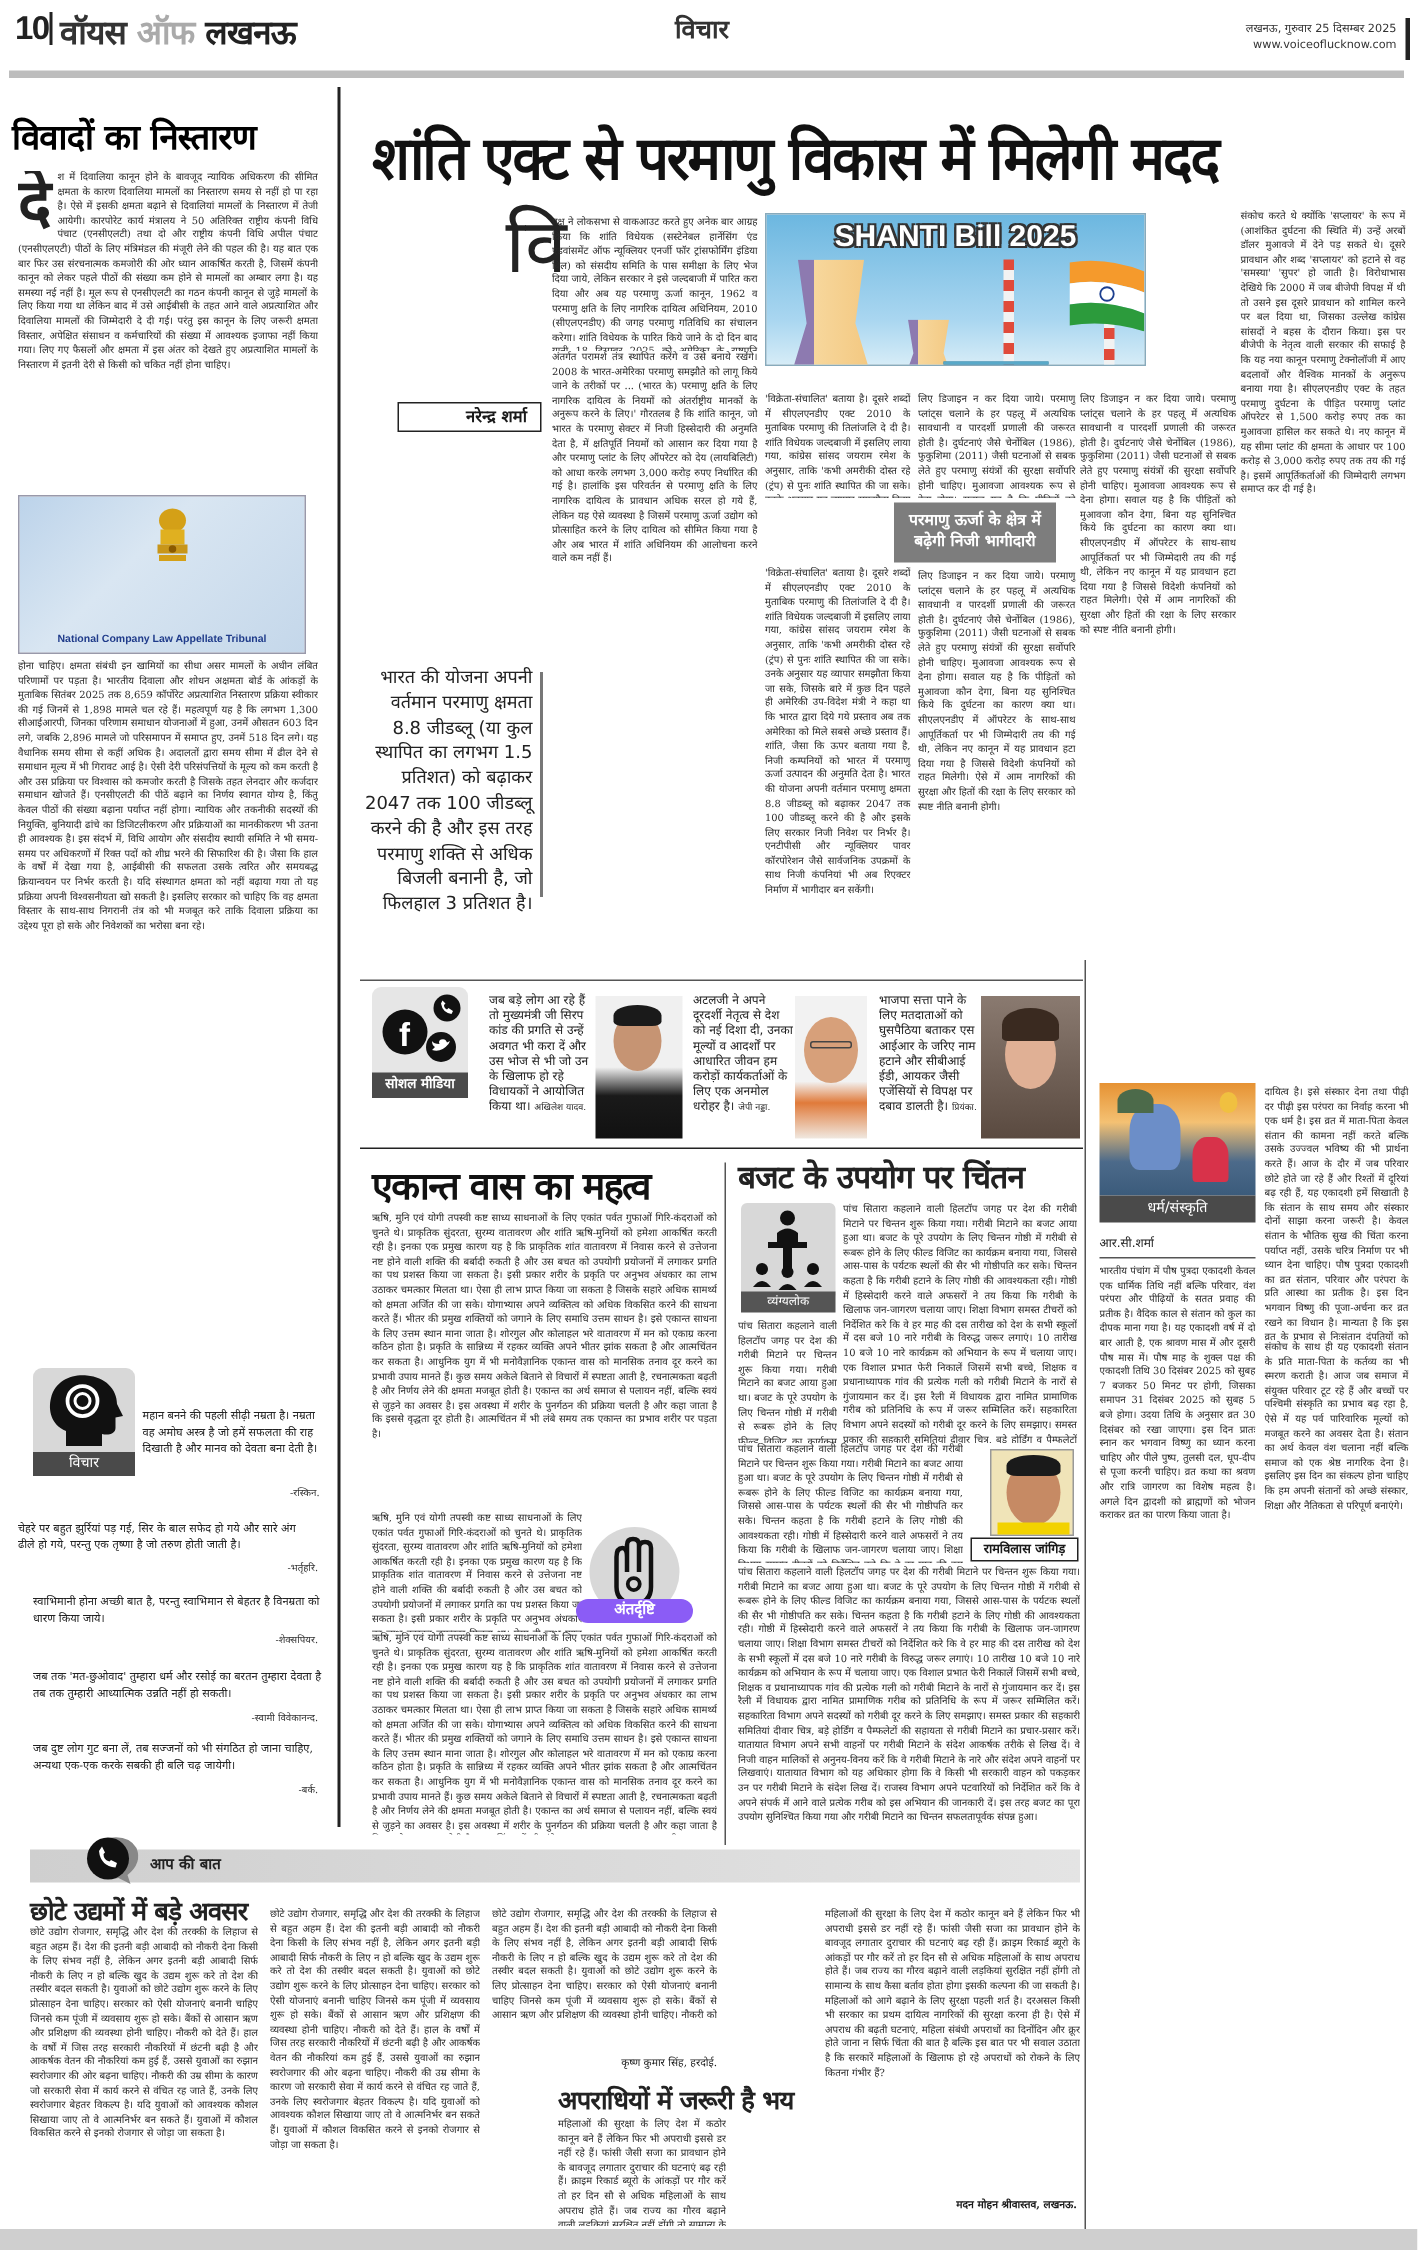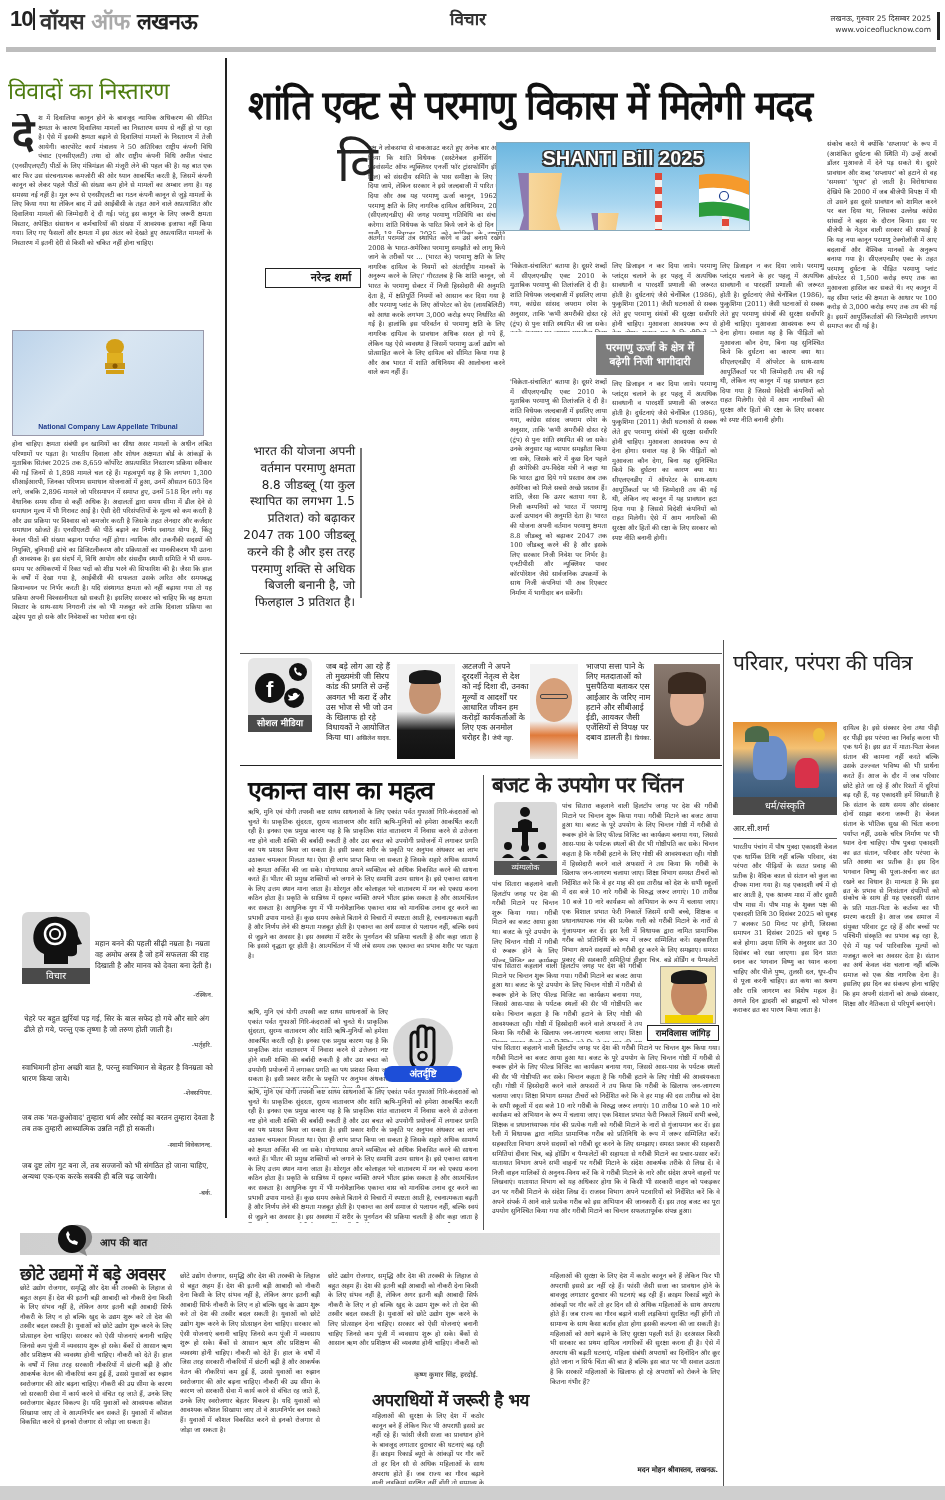--- a/index.html
+++ b/index.html
@@ -13,33 +13,33 @@
   .page-num-sep{left:33px;top:8px;width:2px;height:22px;background:#222;}
   .paper-name{left:40px;top:5px;font-size:22px;font-weight:bold;letter-spacing:-0.5px;white-space:nowrap;}
   .paper-name .w1{color:#333;} .paper-name .w2{color:#aaa;} .paper-name .w3{color:#222;}
   .section-title{left:450px;top:7px;font-size:17px;font-weight:bold;color:#333;}
   .dateline{right:14px;top:13px;font-size:7.5px;text-align:right;color:#333;line-height:11px;}
   .right-edge{left:937px;top:12px;width:3px;height:28px;background:#222;}
   .top-rule{left:6px;top:47px;width:930px;height:5px;background:#bdbdbd;}
   .vrule{background:#222;width:1.5px;}
   .hrule{background:#222;height:1.2px;}
   
-  .left-head{left:8px;top:74px;font-size:23px;font-weight:normal;color:#4d7c0f;letter-spacing:-0.5px;white-space:nowrap;}
+  .left-head{left:8px;top:74px;font-size:23px;font-weight:bold;color:#000000;letter-spacing:-0.5px;white-space:nowrap;}
   .dropcap{font-size:42px;line-height:40px;font-weight:bold;float:left;margin-right:4px;margin-top:1px;color:#222;}
   .nclat{left:12px;top:330px;width:192px;height:106px;background:linear-gradient(135deg,#bcd3ea 0%,#d9e6f2 40%,#c4d7ea 100%);border:1px solid #99a;}
   .emblem{left:88px;top:6px;width:28px;height:40px;}
   .nclat-text{left:0;width:100%;top:42px;text-align:center;font-family:"Liberation Sans",sans-serif;font-weight:bold;font-size:40px;color:#e8242c;letter-spacing:0;}
   .nclat-sub{left:0;width:100%;top:92px;text-align:center;font-family:"Liberation Sans",sans-serif;font-weight:bold;font-size:7px;color:#1f3b8a;}
   
   .main-headline{left:248px;top:76px;font-size:40px;font-weight:bold;color:#111;letter-spacing:-1.5px;white-space:nowrap;transform:scaleX(0.93);transform-origin:left top;}
   .byline-box{left:265px;top:268px;width:96px;height:20px;border:1.5px solid #222;font-size:11px;font-weight:bold;text-align:center;line-height:17px;padding-left:36px;}
   .pullquote{left:240px;top:443px;width:115px;font-size:12px;line-height:16.8px;text-align:right;color:#222;}
   .pullquote-bar{left:360px;top:448px;width:2px;height:150px;background:#777;}
   .big-drop{left:337px;top:140px;font-size:50px;line-height:48px;color:#222;}
-  .shanti-img{left:496px;top:142px;width:254px;height:89px;background:linear-gradient(180deg,#6cb7e0 0%,#a9d6f0 70%,#d6ecf7 100%);overflow:hidden;border:1px solid #8ab;}
+  .shanti-img{left:510px;top:142px;width:254px;height:102px;background:linear-gradient(180deg,#6cb7e0 0%,#a9d6f0 70%,#d6ecf7 100%);overflow:hidden;border:1px solid #8ab;}
   .shanti-title{left:0;width:100%;top:4px;text-align:center;font-family:"Liberation Sans",sans-serif;font-weight:bold;font-size:20px;color:#fff;text-shadow:-1.5px -1.5px 0 #333,1.5px -1.5px 0 #333,-1.5px 1.5px 0 #333,1.5px 1.5px 0 #333;}
   .tower{background:linear-gradient(90deg,#8d7ab0 0%,#8d7ab0 30%,#f7d79c 31%,#f3c77f 100%);}
   .flag{left:202px;top:30px;width:50px;height:48px;}
   .callout{left:596px;top:335px;width:108px;height:40px;background:#7d7d7d;color:#fff;font-size:10.5px;line-height:14px;text-align:center;padding-top:5px;font-weight:bold;}
   
   .social-icon-box{left:248px;top:658px;width:64px;height:72px;background:#e6e6e6;border-radius:6px;}
   .social-label{left:248px;top:715px;width:64px;height:17px;background:#4a4a4a;color:#fff;font-size:9px;text-align:center;line-height:17px;font-weight:bold;}
   .quote-small{font-size:8px;line-height:10.2px;color:#222;}
   .photo{background:#c8b8a8;overflow:hidden;}
   .face{border-radius:50%;}
@@ -47,21 +47,21 @@
   .rel-head{left:733px;top:648px;font-size:21px;line-height:30px;color:#222;letter-spacing:-0.5px;}
   .rel-img{left:733px;top:722px;width:104px;height:75px;background:linear-gradient(180deg,#e69233 0%,#f4c173 35%,#4c6a8a 70%,#3b5b7b 100%);overflow:hidden;}
   .rel-label{left:733px;top:797px;width:104px;height:18px;background:#4a4a4a;color:#fff;font-size:9.5px;text-align:center;line-height:18px;}
   .rel-byline{left:733px;top:822px;font-size:8px;color:#222;}
   
   .ekant-head{left:248px;top:772px;font-size:25px;font-weight:bold;color:#111;letter-spacing:-1px;white-space:nowrap;}
   .budget-head{left:492px;top:770px;font-size:21px;color:#222;letter-spacing:-0.5px;white-space:nowrap;}
   .vyang-box{left:494px;top:802px;width:63px;height:65px;background:#d8d8d8;border-radius:4px;overflow:hidden;}
   .vyang-label{left:494px;top:861px;width:63px;height:14px;background:#555;color:#fff;font-size:8px;text-align:center;line-height:14px;}
   .antardrishti{left:393px;top:1018px;width:60px;height:60px;border-radius:50%;background:#d8d8d8;}
-  .antar-label{left:384px;top:1066px;width:78px;height:16px;background:#1d4ed8;color:#fff;font-size:10px;text-align:center;line-height:16px;border-radius:8px;font-weight:bold;}
+  .antar-label{left:384px;top:1066px;width:78px;height:16px;background:#8b5cf6;color:#fff;font-size:10px;text-align:center;line-height:16px;border-radius:8px;font-weight:bold;}
   .author-photo{left:660px;top:966px;width:56px;height:58px;background:#f0e4b8;border:1px solid #999;overflow:hidden;}
   .author-name{left:647px;top:1025px;width:72px;height:16px;border:1px solid #222;font-size:8.5px;text-align:center;line-height:14px;font-weight:bold;background:#fff;}
   
   .vichar-icon{left:22px;top:912px;width:68px;height:72px;background:#d8d8d8;border-radius:6px;}
   .vichar-label{left:22px;top:968px;width:68px;height:16px;background:#4a4a4a;color:#fff;font-size:9.5px;text-align:center;line-height:16px;}
   .quote-line{font-family:"DejaVu Serif","Liberation Serif",serif;font-size:7.4px;line-height:11px;color:#222;}
   .quote-attr{font-family:"DejaVu Serif","Liberation Serif",serif;font-size:6.5px;color:#333;text-align:right;}
   
   .aap-bar{left:20px;top:1233px;width:700px;height:22px;background:linear-gradient(90deg,#cfcfcf,#e4e4e4);}
   .aap-icon{left:55px;top:1222px;width:40px;height:36px;}
@@ -115,21 +115,21 @@
 <div class="abs vichar-icon">
   <svg viewBox="0 0 68 56" width="68" height="56">
     <path d="M22 52 L22 42 C12 38 10 28 12 20 C15 8 26 4 36 5 C48 6 56 14 56 24 L60 32 L55 33 L55 40 C55 44 50 45 46 44 L46 52 Z" fill="#111"></path>
     <circle cx="33" cy="22" r="10" fill="none" stroke="#fff" stroke-width="2.5"></circle>
     <circle cx="33" cy="22" r="5" fill="none" stroke="#fff" stroke-width="2"></circle>
   </svg>
 </div>
 <div class="abs vichar-label">विचार</div>
 <div class="abs quote-line" style="left:95px;top:938px;width:122px;">महान बनने की पहली सीढ़ी नम्रता है। नम्रता वह अमोघ अस्त्र है जो हमें सफलता की राह दिखाती है और मानव को देवता बना देती है।</div>
 <div class="abs quote-attr" style="left:95px;top:990px;width:118px;">-रस्किन.</div>
-<div class="abs quote-line" style="left:24px;top:1013px;width:194px;">चेहरे पर बहुत झुर्रियां पड़ गई, सिर के बाल सफेद हो गये और सारे अंग ढीले हो गये, परन्तु एक तृष्णा है जो तरुण होती जाती है।</div>
+<div class="abs quote-line" style="left:12px;top:1013px;width:194px;">चेहरे पर बहुत झुर्रियां पड़ गई, सिर के बाल सफेद हो गये और सारे अंग ढीले हो गये, परन्तु एक तृष्णा है जो तरुण होती जाती है।</div>
 <div class="abs quote-attr" style="left:22px;top:1040px;width:190px;">-भर्तृहरि.</div>
 <div class="abs quote-line" style="left:22px;top:1062px;width:194px;">स्वाभिमानी होना अच्छी बात है, परन्तु स्वाभिमान से बेहतर है विनम्रता को धारण किया जाये।</div>
 <div class="abs quote-attr" style="left:22px;top:1088px;width:190px;">-शेक्सपियर.</div>
 <div class="abs quote-line" style="left:22px;top:1112px;width:194px;">जब तक 'मत-छुओवाद' तुम्हारा धर्म और रसोई का बरतन तुम्हारा देवता है तब तक तुम्हारी आध्यात्मिक उन्नति नहीं हो सकती।</div>
 <div class="abs quote-attr" style="left:22px;top:1140px;width:190px;">-स्वामी विवेकानन्द.</div>
 <div class="abs quote-line" style="left:22px;top:1160px;width:194px;">जब दुष्ट लोग गुट बना लें, तब सज्जनों को भी संगठित हो जाना चाहिए, अन्यथा एक-एक करके सबकी ही बलि चढ़ जायेगी।</div>
 <div class="abs quote-attr" style="left:22px;top:1188px;width:190px;">-बर्क.</div>
 
 <h1 class="abs main-headline">शांति एक्ट से परमाणु विकास में मिलेगी मदद</h1>
 <div class="abs byline-box">नरेन्द्र शर्मा</div>
@@ -197,21 +197,20 @@
 <div class="abs quote-small" style="left:586px;top:662px;width:72px;">
   <span>भाजपा सत्ता पाने के लिए मतदाताओं को घुसपैठिया बताकर एस आईआर के जरिए नाम हटाने और सीबीआई ईडी, आयकर जैसी एजेंसियों से विपक्ष पर दबाव डालती है।</span>
   <span style="font-size:6px;">प्रियंका.</span>
 </div>
 <div class="abs photo" style="left:654px;top:664px;width:66px;height:95px;background:linear-gradient(180deg,#8a7a70 0%,#5a4a40 100%);">
   <div class="abs face" style="left:16px;top:16px;width:34px;height:46px;background:#e0b095;"></div>
   <div class="abs" style="left:14px;top:8px;width:38px;height:22px;background:#3a2a20;border-radius:50% 50% 10% 10%;"></div>
 </div>
 
 <div class="abs rel-head">
-  <div>परिवार, परंपरा की पवित्र</div>
 </div>
 <div class="abs rel-img">
   <div class="abs" style="left:20px;top:14px;width:34px;height:44px;background:#6c8ec8;border-radius:40% 40% 20% 20%;"></div>
   <div class="abs" style="left:12px;top:4px;width:24px;height:16px;background:#4c6a4a;border-radius:50% 50% 0 0;"></div>
   <div class="abs" style="left:62px;top:36px;width:24px;height:30px;background:#d8324a;border-radius:40% 40% 10% 10%;"></div>
   <div class="abs" style="left:80px;top:6px;width:12px;height:14px;background:#f0c040;border-radius:50%;"></div>
 </div>
 <div class="abs rel-label">धर्म/संस्कृति</div>
 <div class="abs rel-byline">आर.सी.शर्मा</div>
 <div class="abs hrule" style="left:733px;top:838px;width:104px;height:1px;background:#555;"></div>

